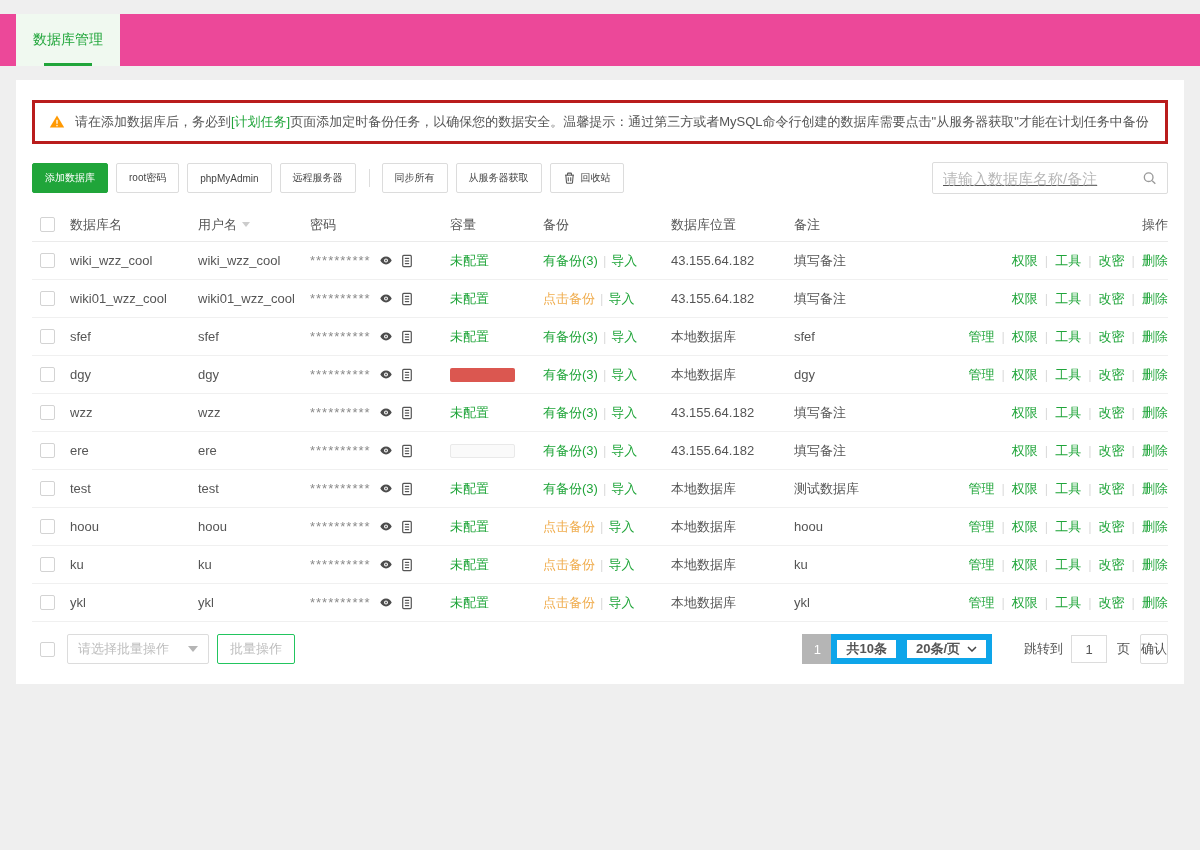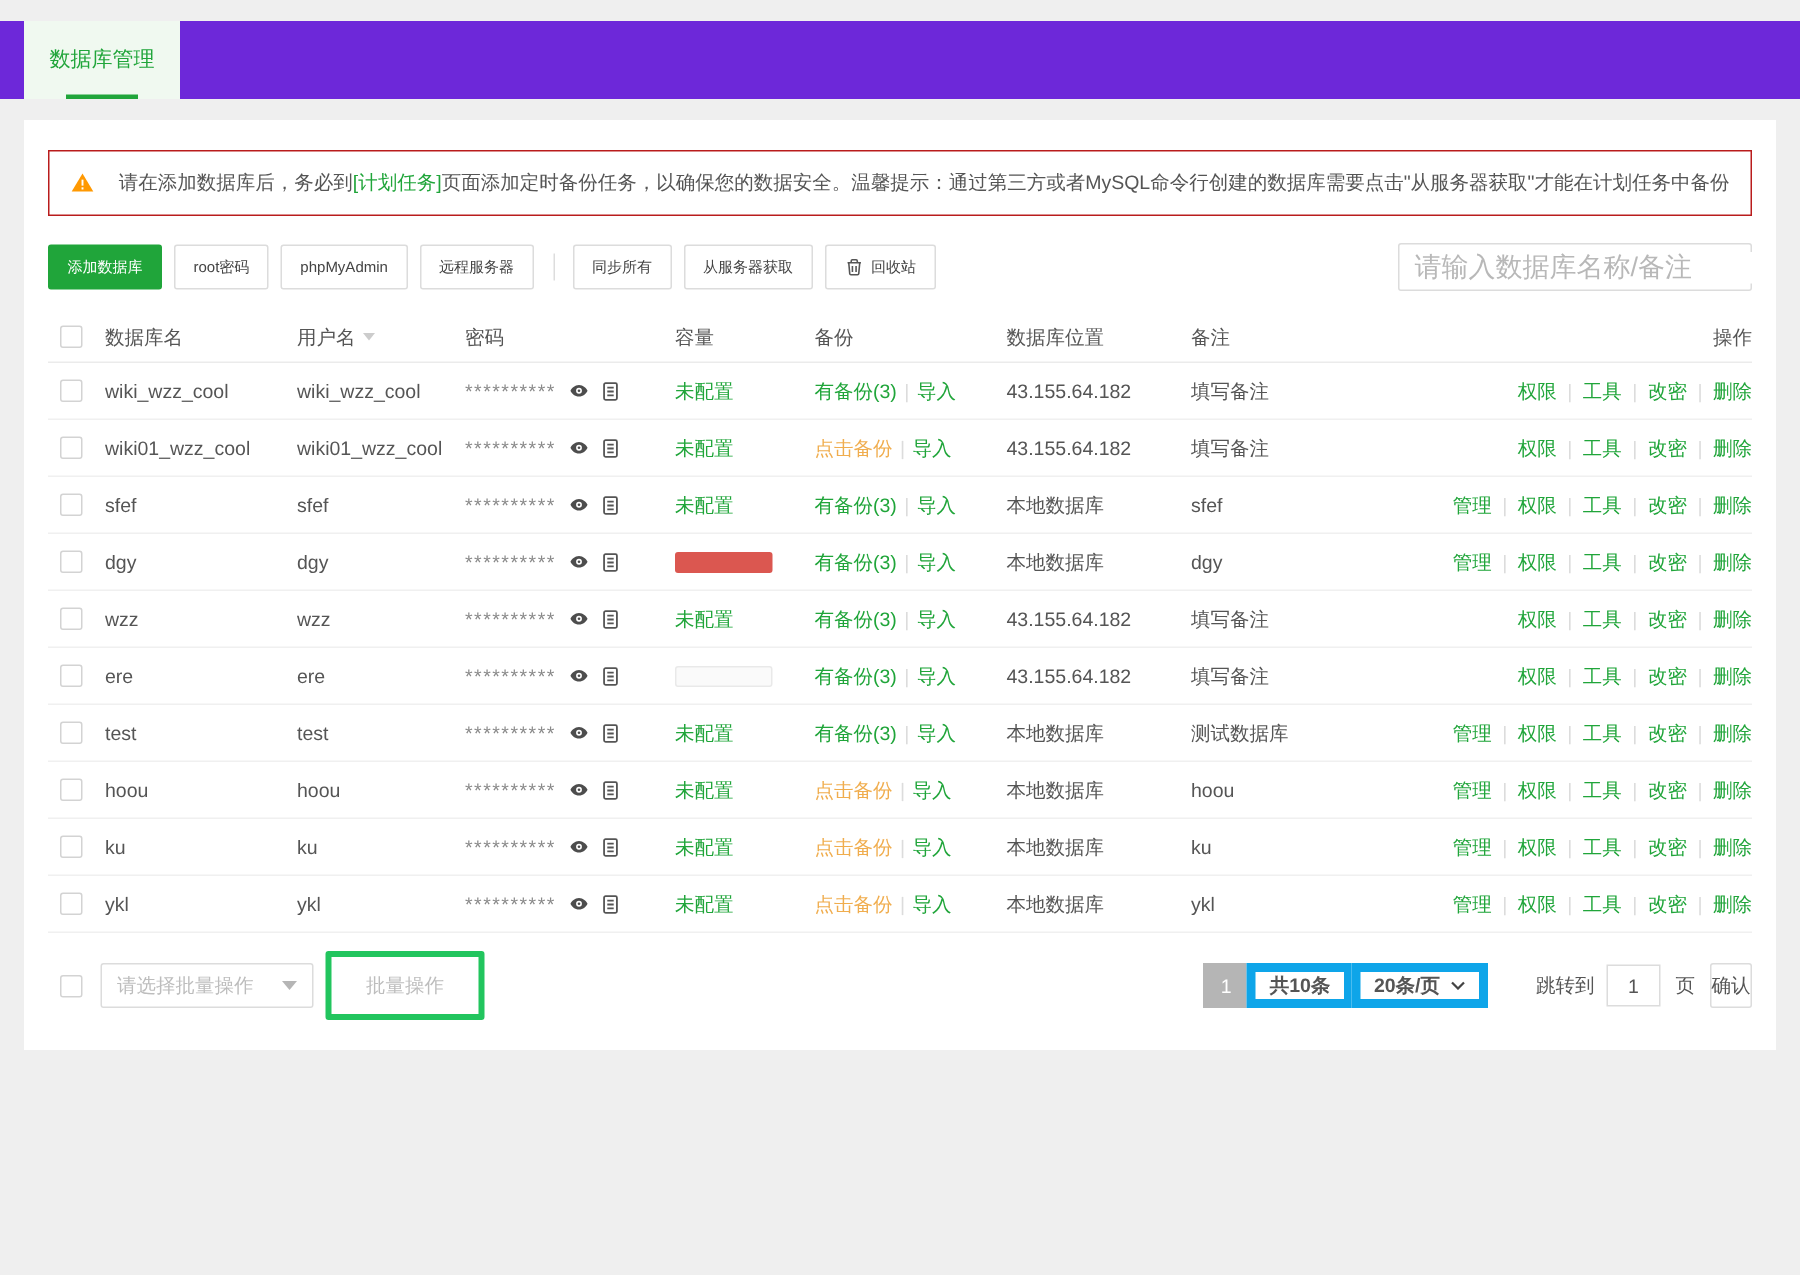--- a/index.html
+++ b/index.html
@@ -4,53 +4,53 @@
 <style>
   * { margin:0; padding:0; box-sizing:border-box; }
   body {
     width:1200px; height:850px; background:#efefef;
     font-family:"Liberation Sans","DejaVu Sans",sans-serif;
     color:#555; overflow:hidden;
   }
   a { text-decoration:none; cursor:pointer; }
 
   
-  .tabbar { margin-top:14px; height:52px; background:#6d28d9; display:flex; }
+  .tabbar { margin-top:14px; height:52px; background:#ec4899; display:flex; }
   .tab {
     margin-left:16px; width:104px; height:52px; background:#f0f9f0;
     color:#20a53a; font-size:14px; display:flex; align-items:center;
     justify-content:center; position:relative; cursor:pointer;
   }
   .tab-underline { position:absolute; bottom:0; left:50%; transform:translateX(-50%);
     width:48px; height:3px; background:#20a53a; }
 
   
   .card { margin:14px 16px; background:#fff; padding:20px 16px; }
 
   
   .notice {
-    border:1px solid #b91c1c; height:44px; display:flex; align-items:center;
-    gap:10px; padding:0 14px; font-size:13px; color:#555; margin-bottom:18px;justify-content:space-between;
+    border:3px solid #b91c1c; height:44px; display:flex; align-items:center;
+    gap:10px; padding:0 14px; font-size:13px; color:#555; margin-bottom:18px;
   }
   .notice .green-link { color:#20a53a; }
 
   
   .toolbar { display:flex; align-items:center; margin-bottom:14px; }
   .btn {
     height:30px; padding:0 12px; background:#fff; border:1px solid #dcdcdc;
     border-radius:2px; font-size:10px; color:#444; display:inline-flex;
     align-items:center; gap:5px; margin-right:8px; cursor:pointer; white-space:nowrap;
   }
   .btn.primary { background:#20a53a; border-color:#20a53a; color:#fff; }
   .vdivider { width:1px; height:18px; background:#ddd; margin:0 12px 0 5px; }
   .search {
     margin-left:auto; width:236px; height:32px; border:1px solid #dcdcdc;
     border-radius:2px; display:flex; align-items:center; padding:0 10px; background:#fff;
   }
-  .search input { border:0; outline:0; flex:1; font-size:18px; color:#555; font-family:inherit; }
+  .search input { border:0; outline:0; flex:1; font-size:15px; color:#555; font-family:inherit;text-decoration:underline; }
   .search input::placeholder { color:#b8b8b8; }
 
   
   .table { width:100%; font-size:13px; }
   .tr { display:flex; align-items:center; height:38px; border-bottom:1px solid #f0f0f0; }
   .tr.head { height:34px; border-bottom:1px solid #ebebeb; color:#555; }
   .td { display:flex; align-items:center; }
   .c0 { width:38px; padding-left:8px; }
   .c1 { width:128px; }
   .c2 { width:112px; }
@@ -87,21 +87,21 @@
   .batch-select {
     width:142px; height:30px; border:1px solid #dcdcdc; border-radius:2px;
     display:flex; align-items:center; justify-content:space-between;
     padding:0 10px; color:#bdbdbd; margin-left:12px; cursor:pointer; background:#fff;gap:12px;
   }
   .caret-down {
     width:0; height:0; border-left:5px solid transparent;
     border-right:5px solid transparent; border-top:6px solid #b5b5b5;
   }
   .batch-btn {
-    height:46px; padding:0 23px; border:4px solid #22c55e; border-radius:2px;
+    height:30px; padding:0 12px; border:1px solid #22c55e; border-radius:2px;
     background:#fff; color:#bdbdbd; font-size:13px; margin-left:8px; cursor:pointer;
   }
   .pager { margin-left:auto; display:flex; align-items:center; color:#555; }
   .page-box {
     height:30px; min-width:30px; display:flex; align-items:center;
     justify-content:center; padding:0 9px; background:#fff;
   }
   .page-box.current { background:#b5b5b5; color:#fff; cursor:pointer; }
   .page-box.bordered { border:6px solid #0ea5e9; margin-left:-1px;font-weight:bold; }
   .page-size { gap:7px; cursor:pointer; }

